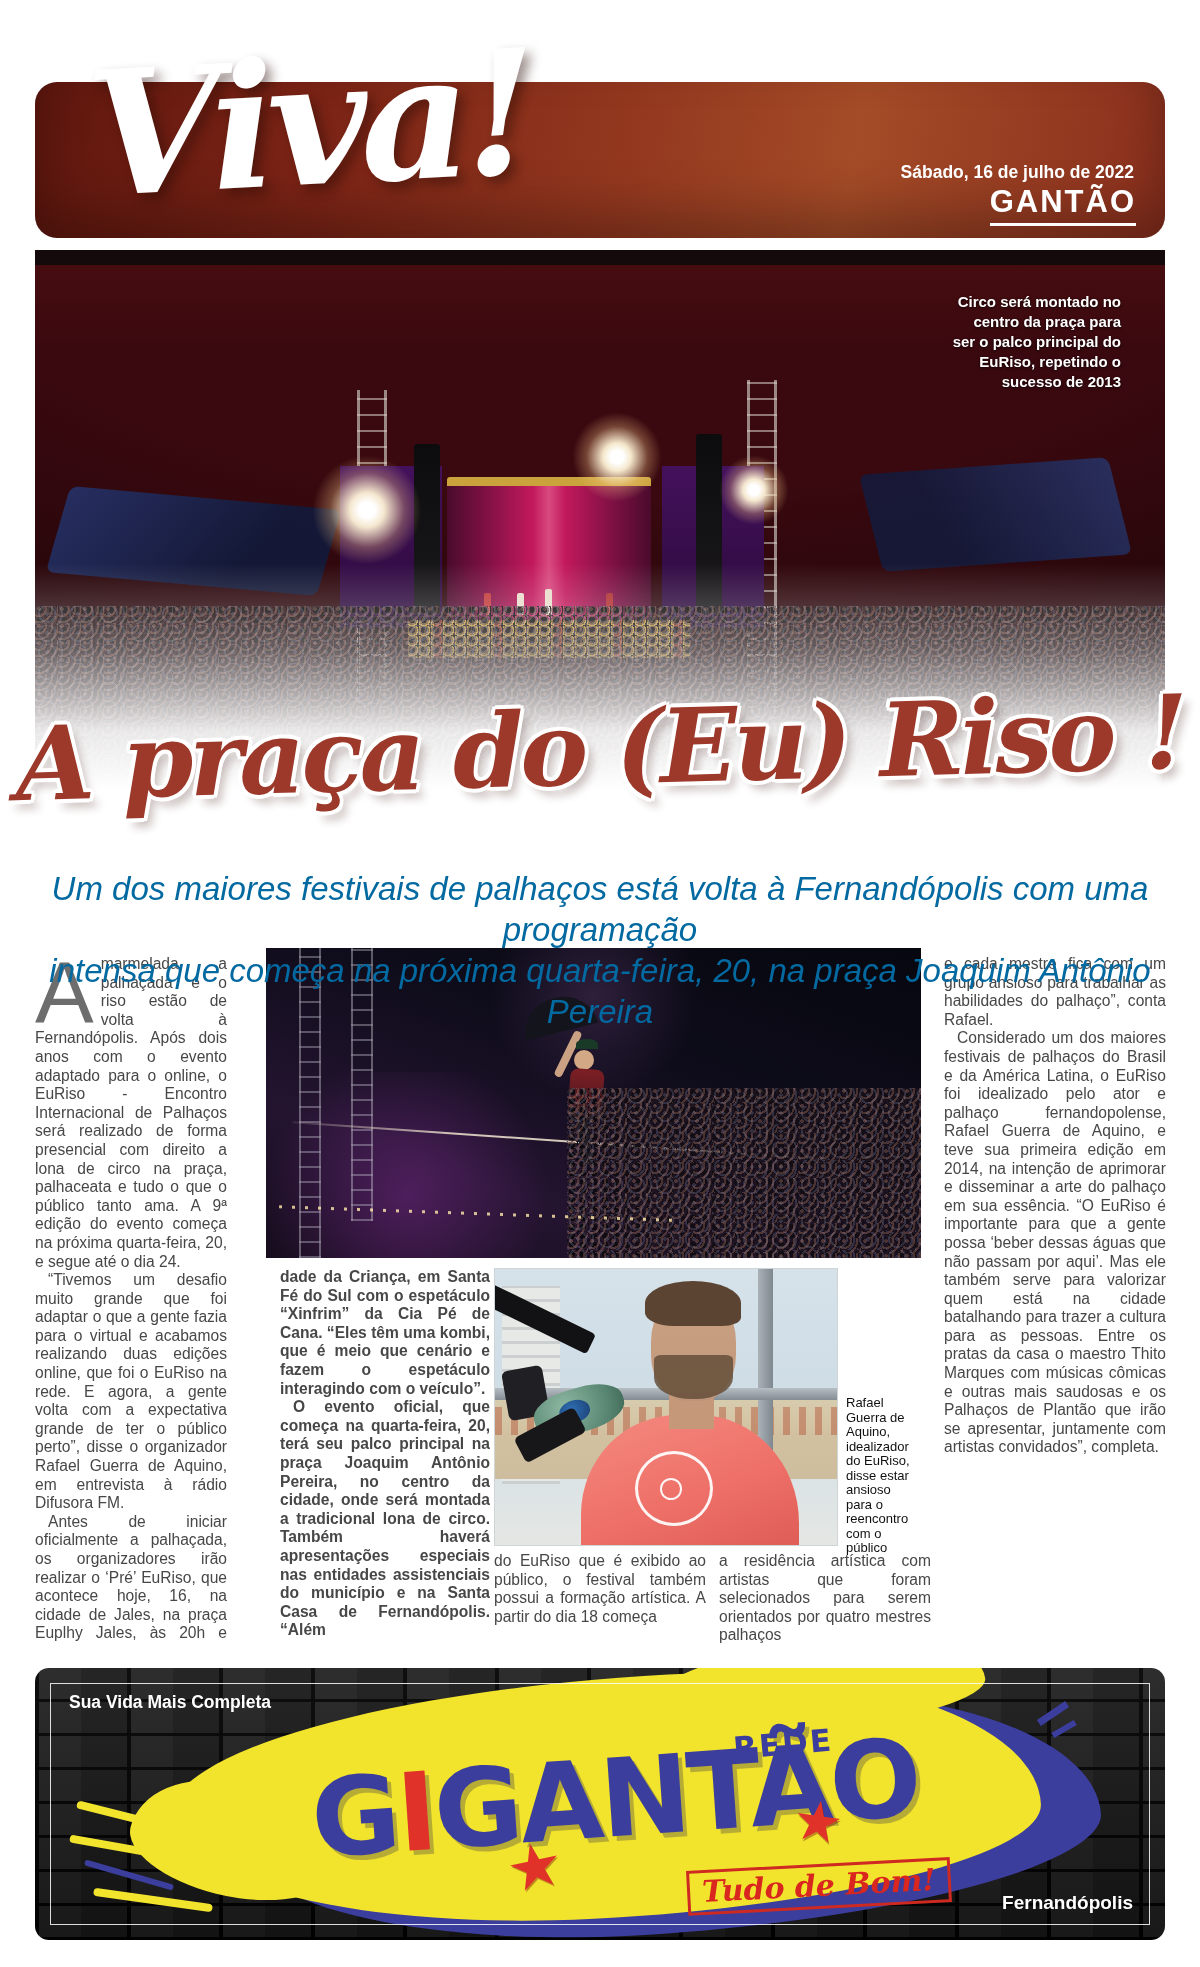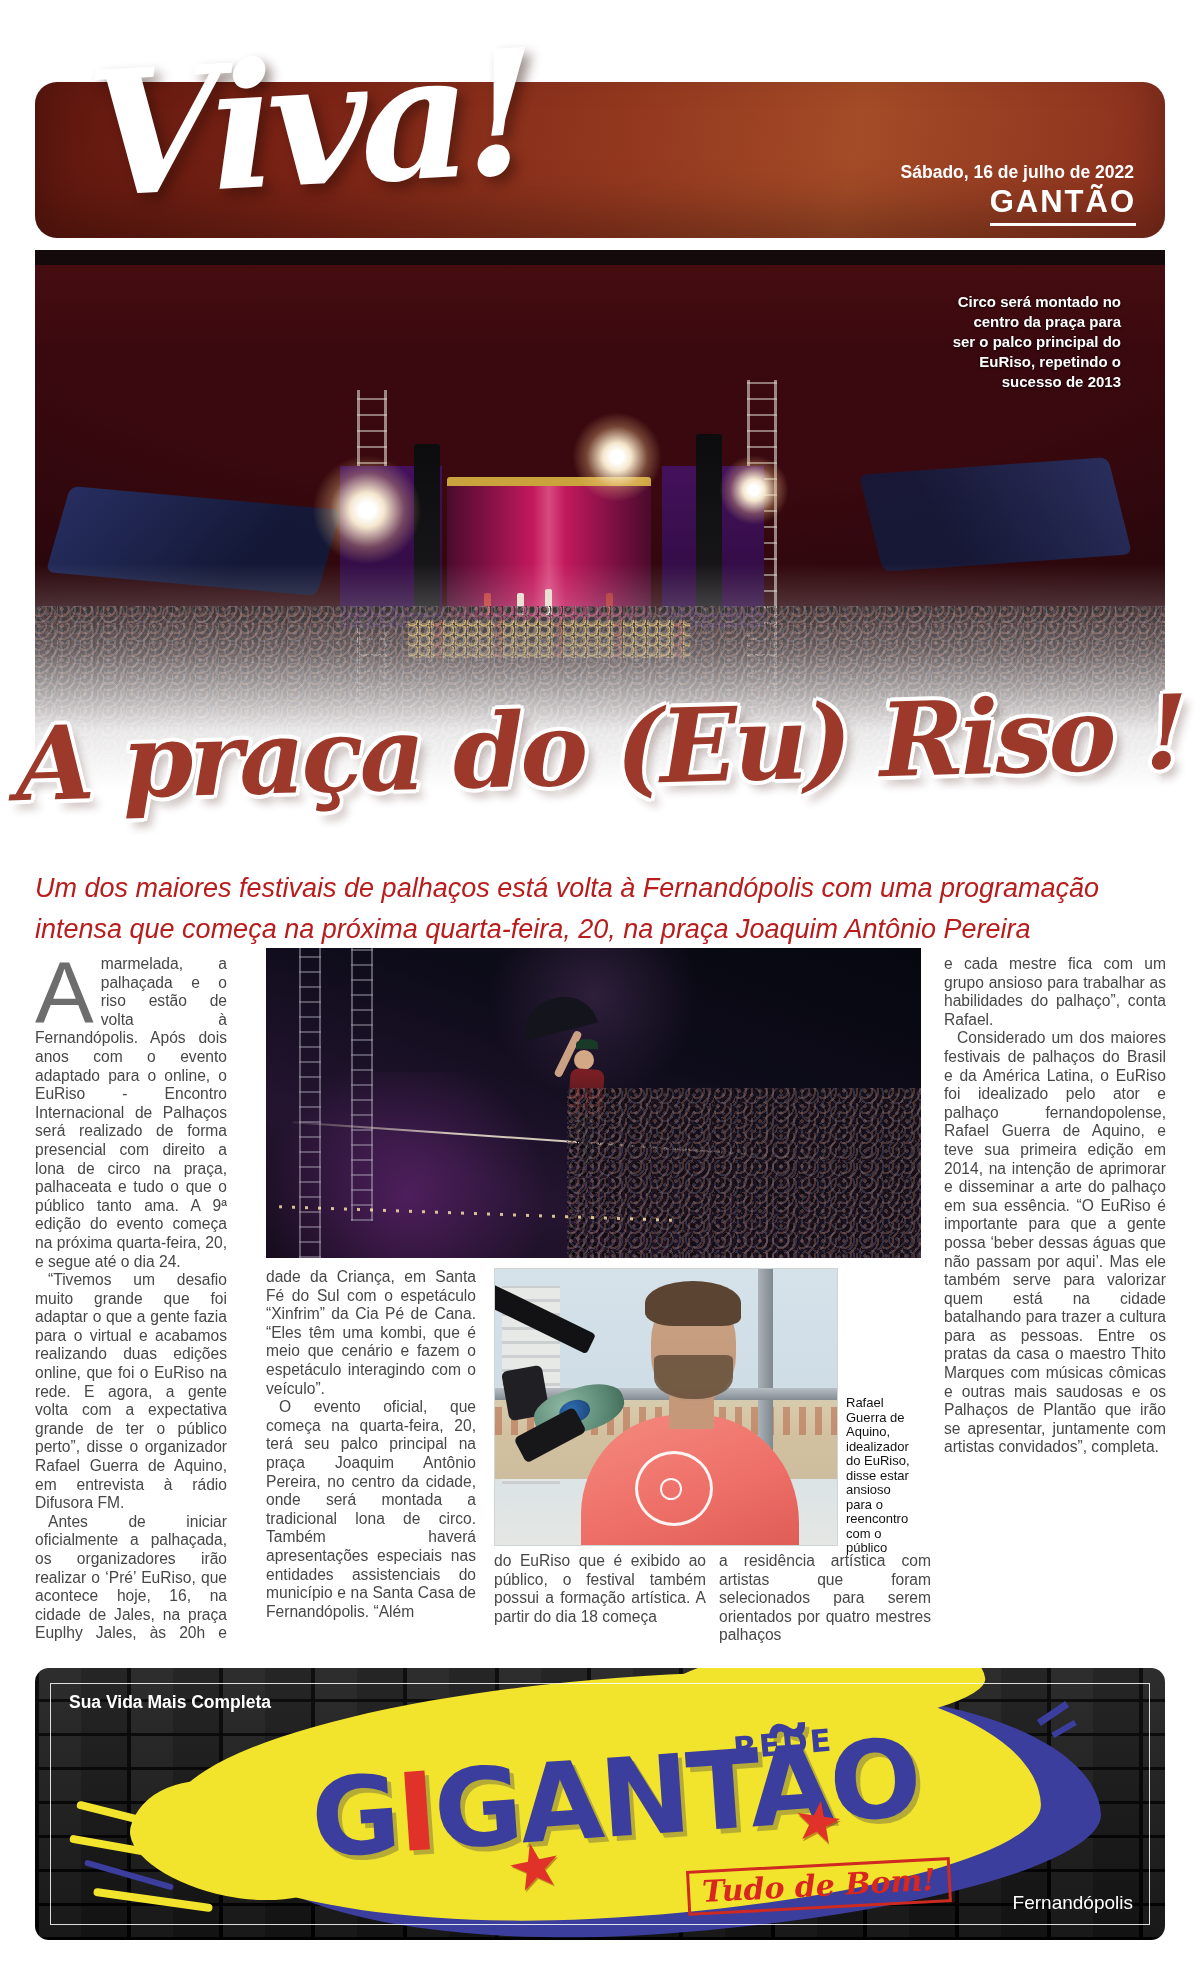--- a/index.html
+++ b/index.html
@@ -70,30 +70,30 @@
       linear-gradient(180deg,transparent 58%,rgba(255,255,255,.35) 74%,rgba(255,255,255,.9) 89%,#fff 100%);}
   .hero-cap{position:absolute;right:44px;top:42px;width:170px;z-index:5;color:#fff;
       font-size:15px;line-height:20px;text-align:right;font-weight:bold;text-shadow:0 1px 3px rgba(0,0,0,.8);}
 
   
   .headline{position:absolute;left:0;top:688px;width:100%;text-align:center;z-index:7;
       font-family:"DejaVu Serif",serif;font-style:italic;font-weight:bold;
       font-size:102px;letter-spacing:-4px;color:#9c392a;transform:rotate(-1.6deg);
       text-shadow:-3px -3px 0 #fff,3px -3px 0 #fff,-3px 3px 0 #fff,3px 3px 0 #fff,
                   0 -4px 0 #fff,0 4px 0 #fff,-4px 0 0 #fff,4px 0 0 #fff,7px 9px 8px rgba(60,20,10,.25);}
-  .deck{position:absolute;left:35px;top:868px;width:1130px;z-index:7;
-      font-style:italic;font-size:27px;line-height:41px;color:#b91c1c;}
+  .deck{position:absolute;left:35px;top:868px;width:1130px;text-align:center;z-index:7;
+      font-style:italic;font-size:33px;line-height:41px;color:#0369a1;}
 
   
   .col{position:absolute;font-size:15.6px;line-height:18.6px;color:#474747;text-align:justify;
       overflow:hidden;hyphens:auto;-webkit-hyphens:auto;}
   .col p{margin:0;}
   .col p + p{text-indent:13px;}
   .col1{left:35px;top:955px;width:192px;height:690px;}
-  .col2{left:266px;top:1268px;width:210px;height:392px;}
+  .col2{left:280px;top:1268px;width:210px;height:392px;font-weight:bold;}
   .col3{left:494px;top:1552px;width:212px;height:108px;}
   .col4{left:719px;top:1552px;width:212px;height:108px;}
   .col5{left:944px;top:955px;width:222px;height:712px;}
   .dropcap{float:left;font-size:88px;line-height:70px;padding:3px 7px 0 0;color:#6d6d6d;}
 
   
   .night{position:absolute;left:266px;top:948px;width:655px;height:310px;overflow:hidden;
       background:linear-gradient(200deg,#06070f 0%,#0e0c1a 38%,#241430 72%,#170d1e 100%);}
   .night-glow{position:absolute;left:-6%;bottom:-20%;width:55%;height:80%;
       background:radial-gradient(circle,rgba(150,50,170,.38),transparent 65%);}
@@ -162,21 +162,21 @@
 
   
   .ad{position:absolute;left:35px;top:1668px;width:1130px;height:272px;overflow:hidden;border-radius:14px;
       background-color:#141414;background-image:
       linear-gradient(rgba(255,255,255,.05),rgba(0,0,0,.28)),
       repeating-linear-gradient(0deg,rgba(0,0,0,.95) 0 3px,transparent 3px 34px),
       repeating-linear-gradient(90deg,rgba(0,0,0,.95) 0 4px,transparent 4px 92px),
       repeating-linear-gradient(90deg,#222 0 46px,#1a1a1a 46px 92px);}
   .ad-frame{position:absolute;inset:15px;border:1.5px solid rgba(255,255,255,.85);z-index:5;pointer-events:none;}
   .ad-tagline{position:absolute;left:34px;top:24px;color:#fff;font-weight:bold;font-size:17.5px;z-index:6;}
-  .ad-city{position:absolute;right:32px;bottom:26px;color:#fff;font-weight:normal;font-size:19px;z-index:6;}
+  .ad-city{position:absolute;right:32px;bottom:26px;color:#fff;font-weight:bold;font-size:19px;z-index:6;}
   .blob{position:absolute;border-radius:58% 42% 52% 48% / 48% 62% 38% 52%;}
   .blob.blue{left:205px;top:30px;width:860px;height:235px;background:#3c3e9d;transform:rotate(-4deg);}
   .blob.yellow{left:135px;top:10px;width:870px;height:240px;background:#f2e42c;transform:rotate(-3deg);}
   .blob.y2{left:95px;top:120px;width:220px;height:110px;background:#f2e42c;transform:rotate(14deg);
       border-radius:40% 60% 55% 45% / 60% 40% 60% 40%;}
   .blob.y3{left:620px;top:-28px;width:330px;height:90px;background:#f2e42c;transform:rotate(-6deg);}
   .streak{position:absolute;height:8px;border-radius:4px;z-index:2;}
   .streak.s1{left:40px;top:148px;width:130px;background:#f2e42c;transform:rotate(14deg);}
   .streak.s2{left:34px;top:176px;width:110px;background:#f2e42c;transform:rotate(10deg);}
   .streak.s3{left:48px;top:204px;width:92px;height:6px;background:#3c3e9d;transform:rotate(16deg);}

